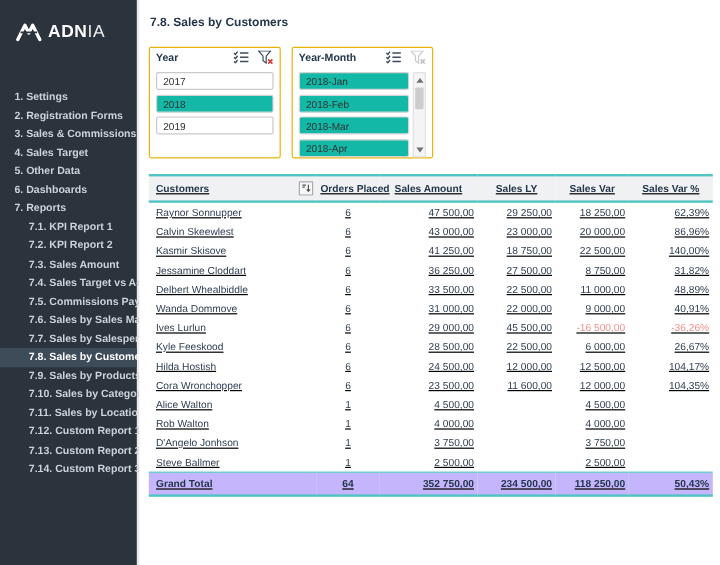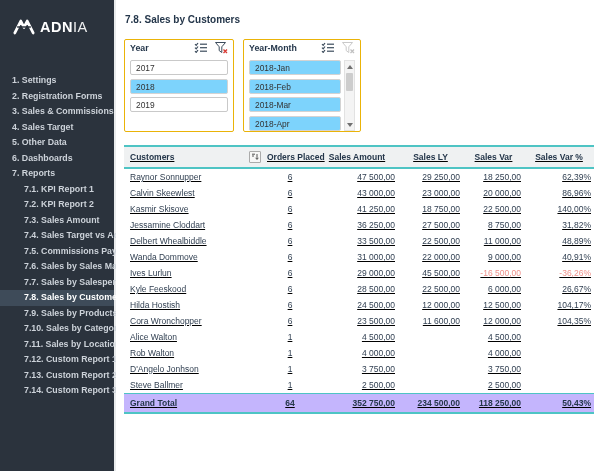--- a/index.html
+++ b/index.html
@@ -32,21 +32,21 @@
   .slicer.yearmonth { width:118px; }
   .slicer-head { display:flex; align-items:center; height:15px; }
   .slicer-title { flex:1; color:#24364a; font-size:8.8px; font-weight:700; }
   .slicer-head svg { display:block; }
   .slicer-icons { display:flex; gap:7px; align-items:center; }
   .slicer-body { display:flex; gap:3px; margin-top:5px; }
   .slicer-items { flex:1; }
   .slicer-item { height:15px; line-height:14px; font-size:8.4px; color:#333;
     padding-left:5px; border-radius:2px; margin-bottom:3.5px; border:1px solid #c9c9c9;
     background:#fff; cursor:pointer; white-space:nowrap; overflow:hidden; }
-  .slicer-item.sel { background:#7dd3fc; border-color:#d3d3d3; }
+  .slicer-item.sel { background:#14b8a6; border-color:#d3d3d3; }
   
   .sb { width:11px; height:71px; background:#f4f4f4; border:1px solid #e2e2e2;
     display:flex; flex-direction:column; align-items:center; }
   .sb-btn { width:100%; height:11px; display:flex; align-items:center; justify-content:center; cursor:pointer; }
   .sb-arrow-up, .sb-arrow-down { width:0; height:0; border-left:3px solid transparent;
     border-right:3px solid transparent; }
   .sb-arrow-up { border-bottom:4px solid #707070; }
   .sb-arrow-down { border-top:4px solid #707070; }
   .sb-thumb { width:7px; height:18px; background:#cdcdcd; border-radius:1px; cursor:grab; }
   .sb-track { flex:1; width:100%; display:flex; justify-content:center; padding-top:1px; }

